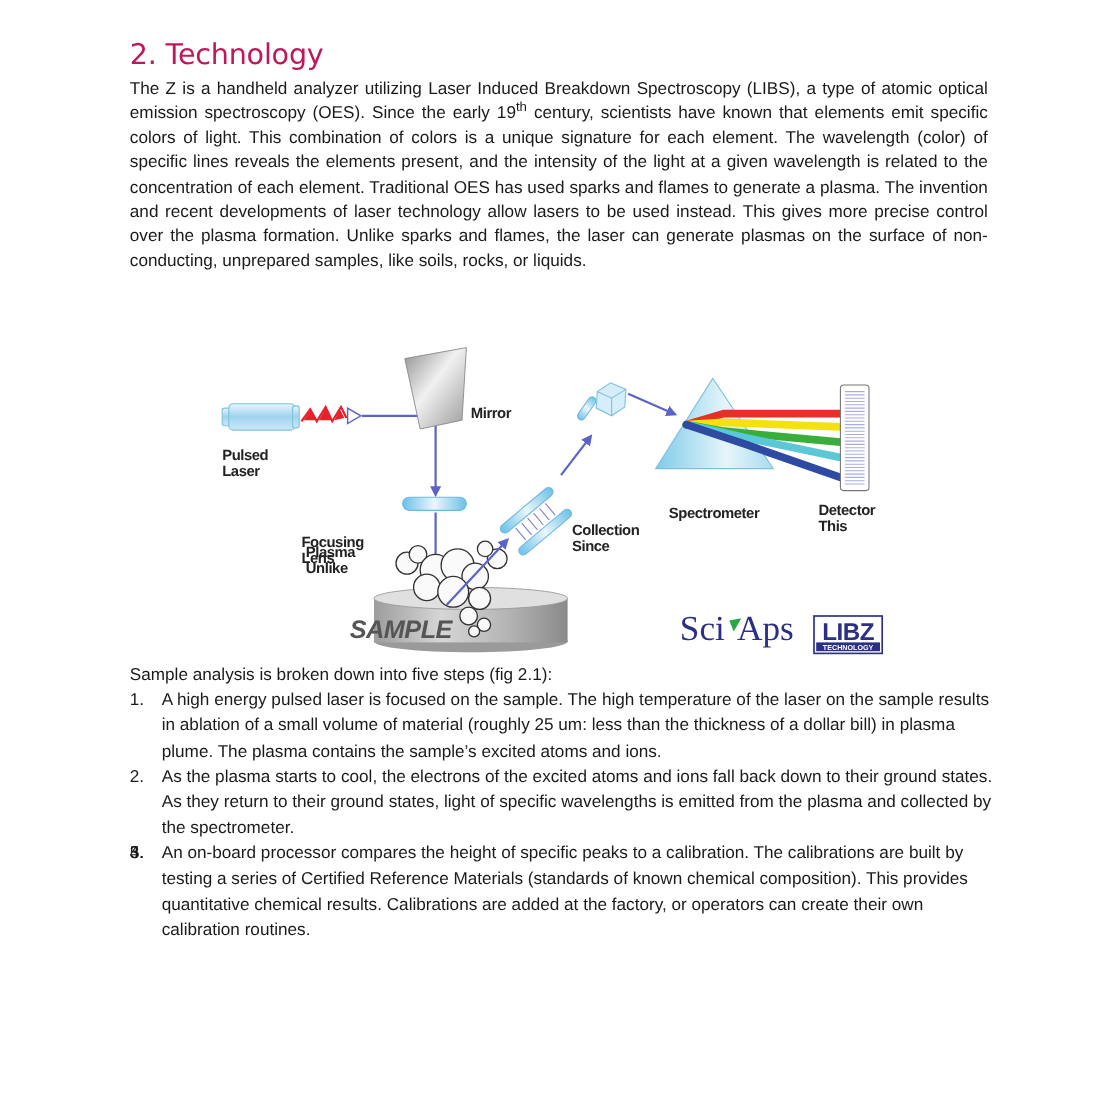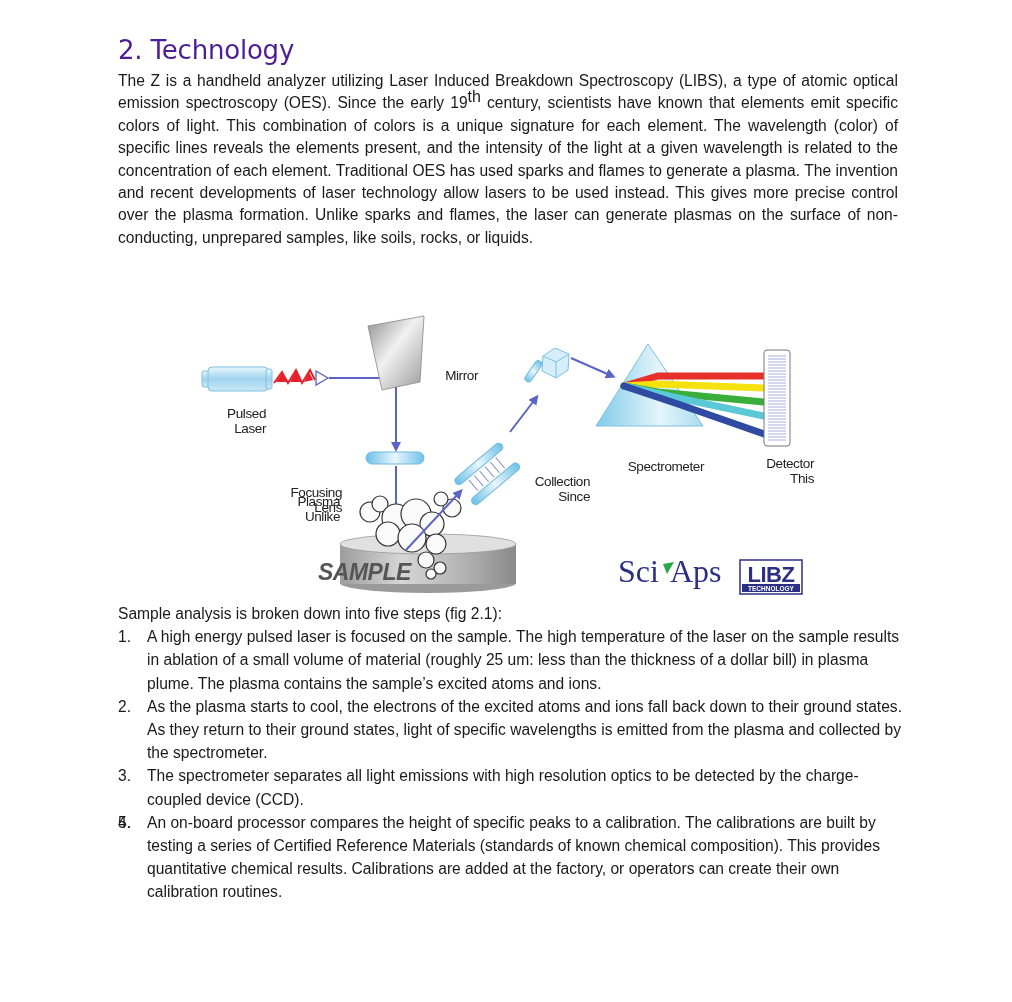--- a/index.html
+++ b/index.html
@@ -1,26 +1,26 @@
 <!DOCTYPE html>
 <html><head>
 <meta charset="utf-8">
 <style>
   html, body { margin: 0; padding: 0; background: #ffffff; }
   body { width: 1012px; height: 1002px; position: relative; overflow: hidden;
          font-family: "Liberation Sans", sans-serif; color: #1a1a1a; }
   .page { position: absolute; left: 118px; top: 30px; width: 780px; }
   h1.title { margin: 0; font-family: "DejaVu Sans", sans-serif; font-weight: normal;
-             font-size: 26px; color: #4c1d95; line-height: 40px; letter-spacing: -0.2px; }
+             font-size: 26px; color: #be185d; line-height: 40px; letter-spacing: -0.2px; }
   .intro { margin: 0; font-size: 15.6px; line-height: 22.4px; text-align: justify;
            font-family: "Liberation Sans", sans-serif; }
-  .intro sup { font-size: 16px; line-height: 0; vertical-align: super; }
+  .intro sup { font-size: 12px; line-height: 0; vertical-align: super; }
   .figure { position: absolute; left: 0; top: 268px; width: 780px; height: 300px; }
-  .fig-label { position: absolute; font-family: "Liberation Sans", sans-serif; font-weight: normal;
-               font-size: 13.5px; line-height: 15px; text-align: right; color: #222;
+  .fig-label { position: absolute; font-family: "Liberation Sans", sans-serif; font-weight: bold;
+               font-size: 13.5px; line-height: 15px; text-align: left; color: #222;
                letter-spacing: -0.4px; }
   .steps { position: absolute; left: 0; top: 572px; width: 790px; font-size: 15.6px; line-height: 23.2px; }
   .steps p { margin: 0; }
   .steps ol { margin: 0; padding: 0; list-style: none; }
   .steps li { position: relative; padding-left: 29px; }
   .steps li .num { position: absolute; left: 0; top: 0; }
 </style>
 </head>
 <body>
 
@@ -204,18 +204,18 @@
     <div class="fig-label" style="left:490px;top:144px;width:96px;margin-top:17px;">Spectrometer</div>
     <div class="fig-label" style="left:626px;top:158px;width:70px;white-space:pre-line;">Detector
 This</div>
   </div>
 
   <div class="steps">
     <p>Sample analysis is broken down into five steps (fig 2.1):</p>
     <ol>
       <li><span class="num">1.</span><span>A high energy pulsed laser is focused on the sample. The high temperature of the laser on the sample results in ablation of a small volume of material (roughly 25 um: less than the thickness of a dollar bill) in plasma plume. The plasma contains the sample’s excited atoms and ions.</span></li>
       <li><span class="num">2.</span><span>As the plasma starts to cool, the electrons of the excited atoms and ions fall back down to their ground states. As they return to their ground states, light of specific wavelengths is emitted from the plasma and collected by the spectrometer.</span></li>
-      <li><span class="num">3.</span><span>The spectrometer separates all light emissions with high resolution optics to be detected by the charge-coupled device (CCD).</span></li>
+      <li><span class="num">3.</span></li>
       <li><span class="num">4.</span></li>
       <li><span class="num">5.</span><span>An on-board processor compares the height of specific peaks to a calibration. The calibrations are built by testing a series of Certified Reference Materials (standards of known chemical composition). This provides quantitative chemical results. Calibrations are added at the factory, or operators can create their own calibration routines.</span></li>
     </ol>
   </div>
 </div>
 
 </body></html>

